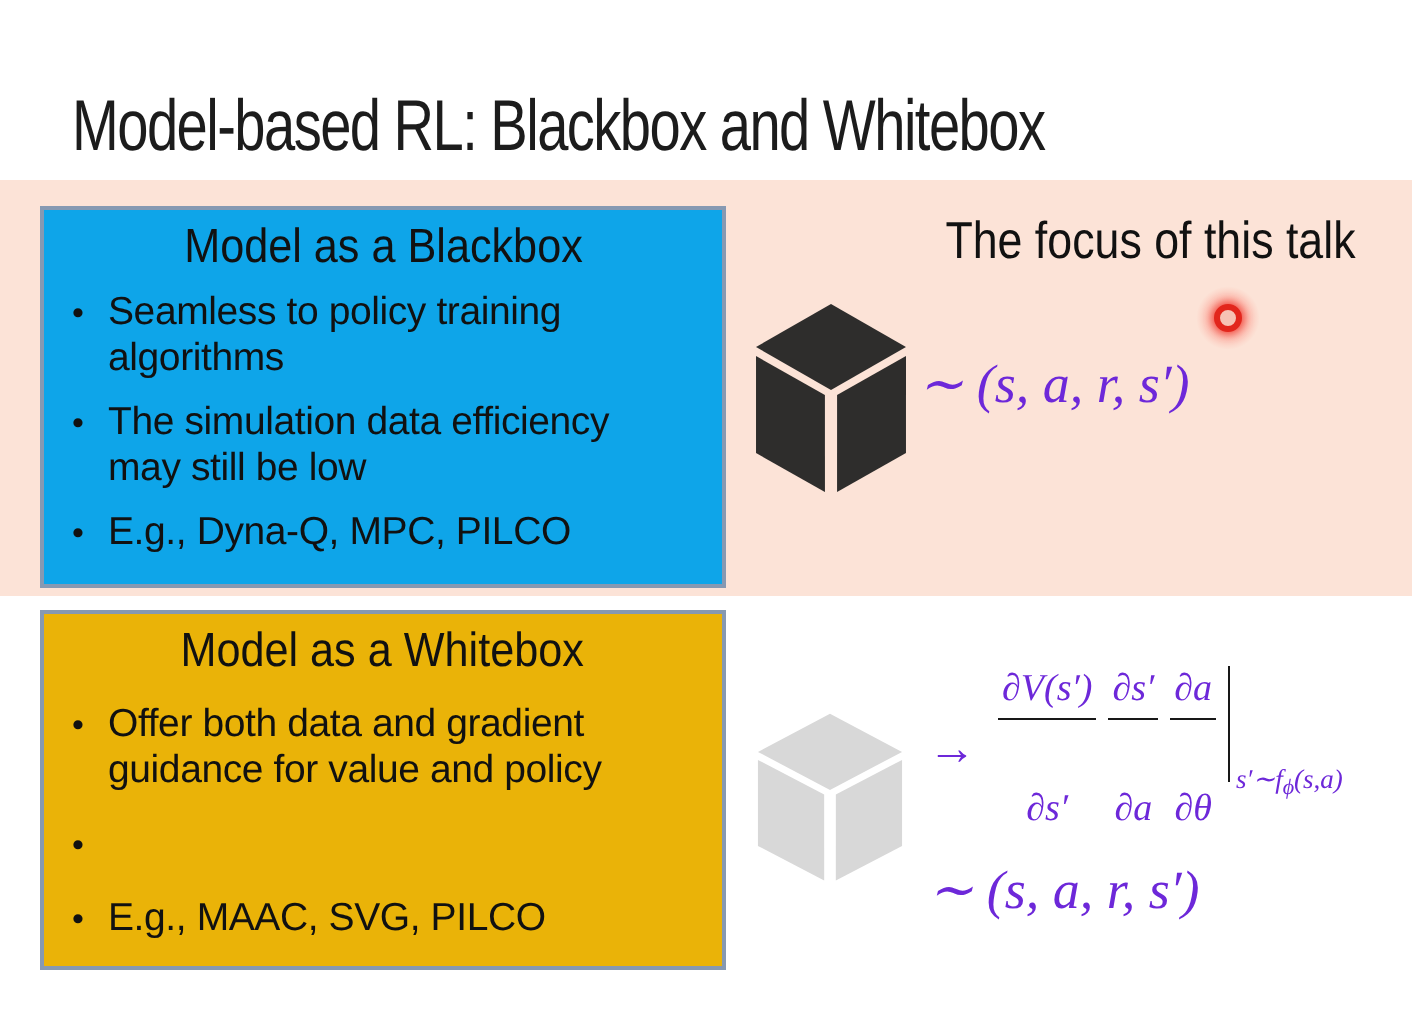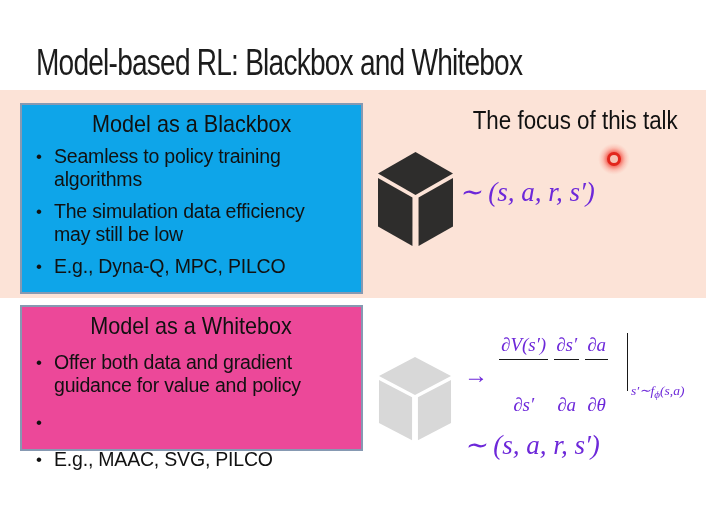--- a/index.html
+++ b/index.html
@@ -25,21 +25,21 @@
     transform: scaleX(0.78); transform-origin: left top;
   }
 
   
   .panel {
     position: absolute; left: 20px; width: 343px;
     border: 2px solid #8699b2; box-sizing: border-box;
     padding: 3px 8px 0 8px;
   }
   .panel.blackbox { top: 103px; height: 191px; background: #0ea5e9; }
-  .panel.whitebox { top: 305px; height: 146px; background: #ec4899; }
+  .panel.whitebox { top: 305px; height: 180px; background: #eab308; }
 
   .panel-title { text-align: center; font-size: 24px; line-height: 32px; color: #111; }
   .panel-title > span { display: inline-block; transform: scaleX(0.9); }
 
   .bullet-list { margin-top: 5px; }
   .panel.whitebox .bullet-list { margin-top: 9px; }
   .bullet-row { display: flex; align-items: flex-start; margin: 0 0 9px 6px; }
   .panel.whitebox .bullet-row { margin-bottom: 14px; }
   .bullet-dot { width: 18px; flex: 0 0 18px; font-size: 17px; line-height: 23px; color: #111; }
   .bullet-text {
@@ -80,21 +80,21 @@
 
   
   .whitebox-math { position: absolute; left: 464px; top: 333px; }
   .math-row1 { display: flex; align-items: center; }
   .math-arrow { font-size: 24px; font-style: normal; margin-right: 8px; }
   .frac { display: inline-flex; flex-direction: column; align-items: center; margin: 0 3px; gap: 32px; }
   .frac .num { font-size: 19px; line-height: 24px; padding: 0 2px 2px 2px;
                border-bottom: 1.7px solid #181818; white-space: nowrap; }
   .frac .den { font-size: 19px; line-height: 24px; padding-top: 1px; white-space: nowrap; }
   .evalbar {
-    position: relative; align-self: stretch; margin-left: 16px;
+    position: relative; align-self: stretch; margin-left: 3px;
     border-left: 1.8px solid #181818; height: 58px;
   }
   .evalsub {
     position: absolute; left: 3px; bottom: -9px;
     font-size: 13.5px; white-space: nowrap;
   }
   .evalsub .subsub { font-size: 11px; vertical-align: -3px; }
   .math-row2 { font-size: 27px; margin-top: 12px; white-space: nowrap; }
 </style>
 </head>

